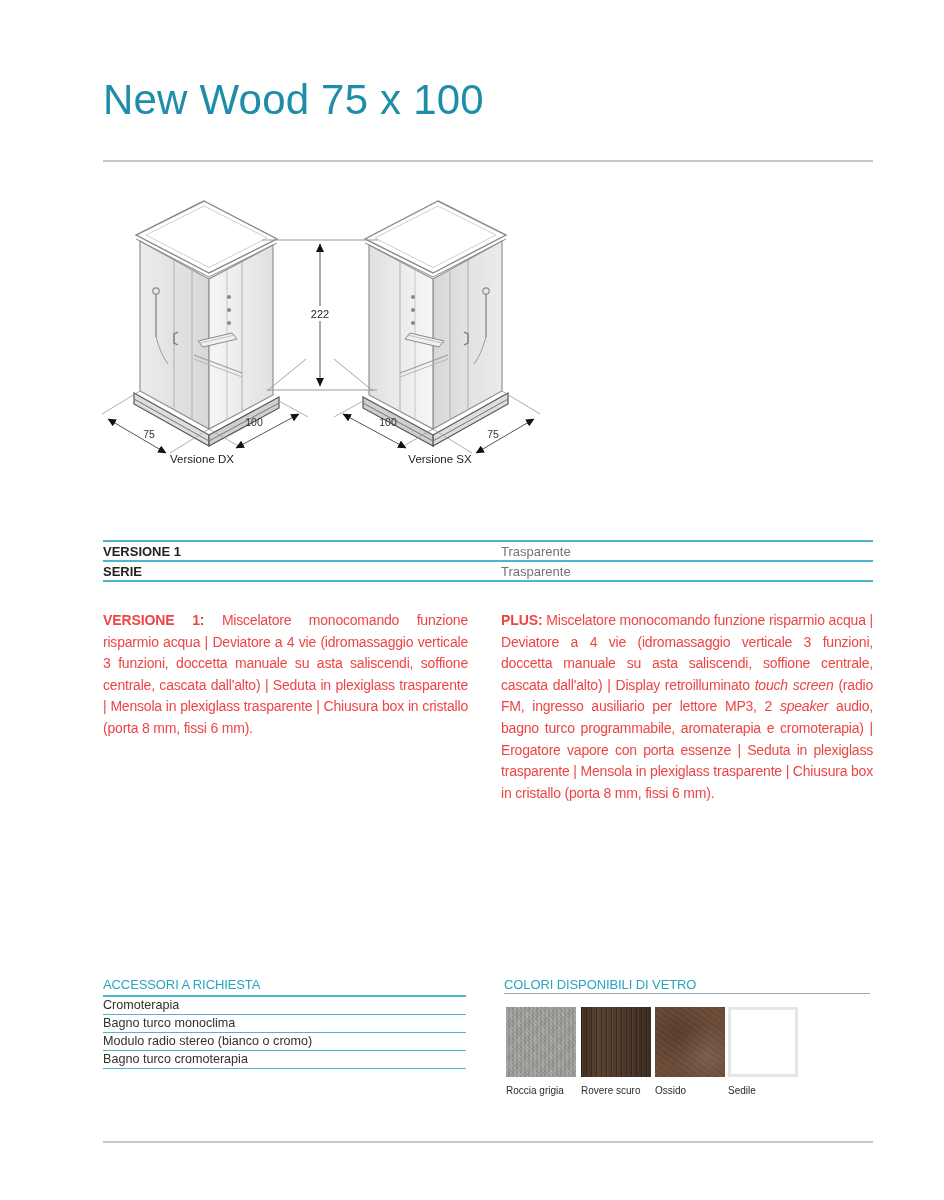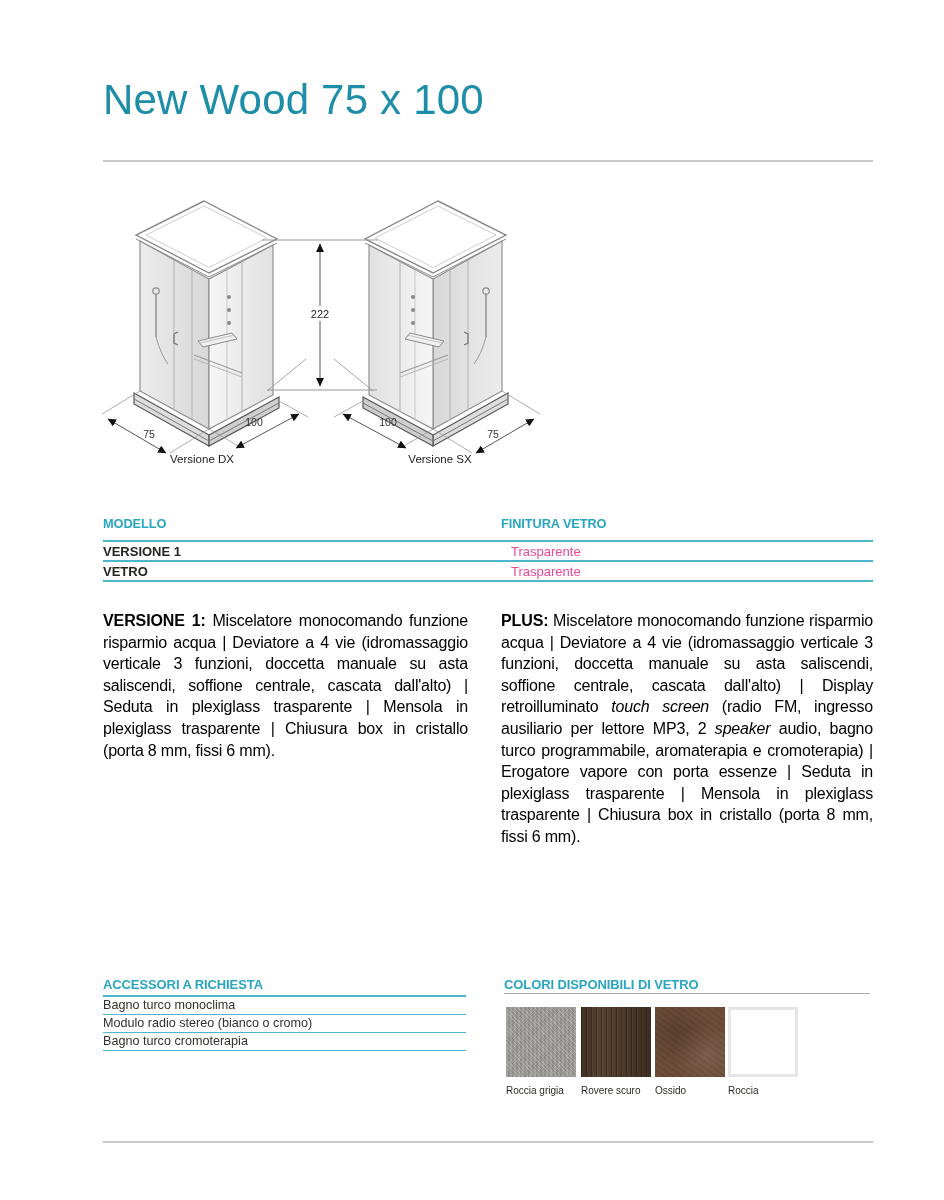--- a/index.html
+++ b/index.html
@@ -19,33 +19,33 @@
   .diagram .dimnum{font-size:11px;fill:#222;}
 
   
   .spec-table{position:absolute;left:75px;top:514px;width:770px;height:72px;}
   .spec-table .thead{position:absolute;top:0;left:0;right:0;height:16px;}
   .spec-table .th{position:absolute;top:2px;font-size:12.8px;font-weight:bold;color:#29a5bf;letter-spacing:-.1px;}
   .spec-table .th.c2{left:398px;}
   .tline{position:absolute;left:0;width:770px;height:2px;background:#4db6cc;}
   .trow{position:absolute;left:0;right:0;height:18px;font-size:13px;text-align:right;}
   .trow .cell1{position:absolute;left:0;font-weight:bold;color:#262321;}
-  .trow .cell2{position:absolute;left:408px;color:#ec4899;}
-
-  
-  .desc{position:absolute;top:610px;font-size:16px;line-height:21.6px;text-align:justify;
-        color:#000000;letter-spacing:-.2px;}
+  .trow .cell2{position:absolute;left:398px;color:#737373;}
+
+  
+  .desc{position:absolute;top:610px;font-size:14px;line-height:21.6px;text-align:justify;
+        color:#ef4444;letter-spacing:-.2px;}
   .desc p{margin:0;}
   .desc-left{left:75px;width:365px;}
   .desc-right{left:473px;width:372px;}
   .desc b{letter-spacing:-.1px;}
 
   
   .accessories{position:absolute;left:75px;top:977px;width:363px;}
-  .sec-title{font-size:13px;font-weight:bold;color:#29a5bf;letter-spacing:-.1px;}
+  .sec-title{font-size:13px;font-weight:normal;color:#29a5bf;letter-spacing:-.1px;}
   .accessories .sec-title{height:17.5px;border-bottom:2px solid #4db6cc;}
   .acc-item{height:16.5px;line-height:17px;border-bottom:1.5px solid #4db6cc;
             font-size:12.6px;color:#33302d;padding-top:.5px;}
 
   
   .colors{position:absolute;left:476px;top:977px;width:366px;}
   .colors .sec-title{height:16px;border-bottom:1px solid #a8a8a8;}
   .swatch-wrap{position:absolute;top:30px;width:72px;}
   .sw{width:70px;height:70px;box-sizing:border-box;}
   .sw-label{margin-top:8px;font-size:10px;color:#2d2a26;}
@@ -148,50 +148,47 @@
     <line x1="380" y1="268" x2="438" y2="234" stroke="#555" stroke-width="1" marker-start="url(#ah)" marker-end="url(#ah)"></line>
     <text x="397" y="253" text-anchor="middle">75</text>
     <line x1="337" y1="244" x2="306" y2="262" stroke="#999" stroke-width="0.8"></line>
     <line x1="267" y1="216" x2="238" y2="232" stroke="#999" stroke-width="0.8"></line>
     <line x1="247" y1="229" x2="310" y2="263" stroke="#555" stroke-width="1" marker-start="url(#ah)" marker-end="url(#ah)"></line>
     <text x="292" y="241" text-anchor="middle">100</text>
     <text class="ver" x="344" y="278" text-anchor="middle">Versione SX</text>
   </svg>
 
   <div class="spec-table">
-    <div class="thead">
-      <span class="th c1">MODELLO</span>
-      <span class="th c2">FINITURA VETRO</span>
-    </div>
     <div class="tline" style="top:26px"></div>
     <div class="trow" style="top:30px">
       <span class="cell1">VERSIONE 1</span>
       <span class="cell2">Trasparente</span>
     </div>
     <div class="tline" style="top:46px"></div>
     <div class="trow" style="top:50px">
-      <span class="cell1">VETRO</span>
+      <span class="cell1">SERIE</span>
       <span class="cell2">Trasparente</span>
     </div>
     <div class="tline" style="top:66px"></div>
   </div>
 
   <div class="desc desc-left">
     <p>
       <b>VERSIONE 1:</b><span> Miscelatore monocomando funzione risparmio acqua | Deviatore a 4 vie (idromassaggio verticale 3 funzioni, doccetta manuale su asta saliscendi, soffione centrale, cascata dall'alto) | Seduta in plexiglass trasparente | Mensola in plexiglass trasparente | Chiusura box in cristallo (porta 8 mm, fissi 6 mm).</span>
     </p>
   </div>
   <div class="desc desc-right">
     <p>
       <b>PLUS:</b><span> Miscelatore monocomando funzione risparmio acqua | Deviatore a 4 vie (idromassaggio verticale 3 funzioni, doccetta manuale su asta saliscendi, soffione centrale, cascata dall'alto) | Display retroilluminato </span><i>touch screen</i><span> (radio FM, ingresso ausiliario per lettore MP3, 2 </span><i>speaker</i><span> audio, bagno turco programmabile, aromaterapia e cromoterapia) | Erogatore vapore con porta essenze | Seduta in plexiglass trasparente | Mensola in plexiglass trasparente | Chiusura box in cristallo (porta 8 mm, fissi 6 mm).</span>
     </p>
   </div>
 
   <div class="accessories">
     <div class="sec-title">ACCESSORI A RICHIESTA</div>
+    <div class="acc-item">Cromoterapia</div>
     <div class="acc-item">Bagno turco monoclima</div>
     <div class="acc-item">Modulo radio stereo (bianco o cromo)</div>
     <div class="acc-item">Bagno turco cromoterapia</div>
   </div>
 
   <div class="colors">
     <div class="sec-title">COLORI DISPONIBILI DI VETRO</div>
     <div class="swatch-wrap" style="left:2px">
       <div class="sw sw-roccia" style="background-color: rgb(160, 158, 155);"></div>
       <div class="sw-label">Roccia grigia</div>
@@ -199,19 +196,19 @@
     <div class="swatch-wrap" style="left:77px">
       <div class="sw sw-rovere" style="background-color: rgb(87, 64, 47);"></div>
       <div class="sw-label">Rovere scuro</div>
     </div>
     <div class="swatch-wrap" style="left:151px">
       <div class="sw sw-ossido" style="background-color: rgb(110, 78, 58);"></div>
       <div class="sw-label">Ossido</div>
     </div>
     <div class="swatch-wrap" style="left:224px">
       <div class="sw sw-bianco" style="background-color: rgb(255, 255, 255);"></div>
-      <div class="sw-label">Roccia</div>
+      <div class="sw-label">Sedile</div>
     </div>
   </div>
 
   <div class="rule rule-bottom"></div>
 
 </div>
 
 </body></html>

